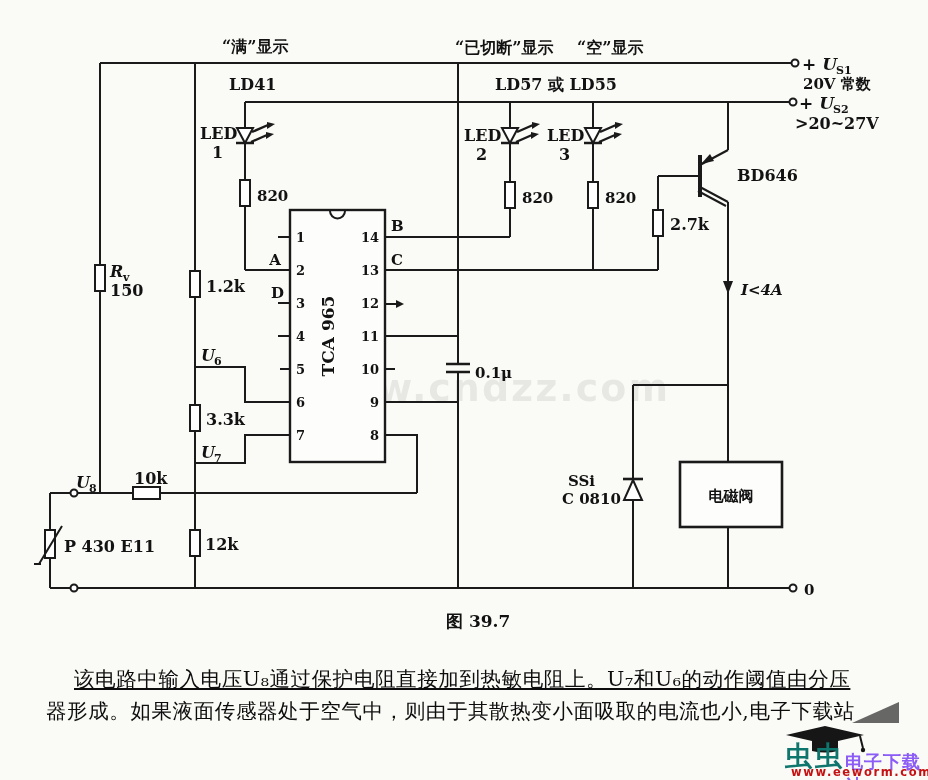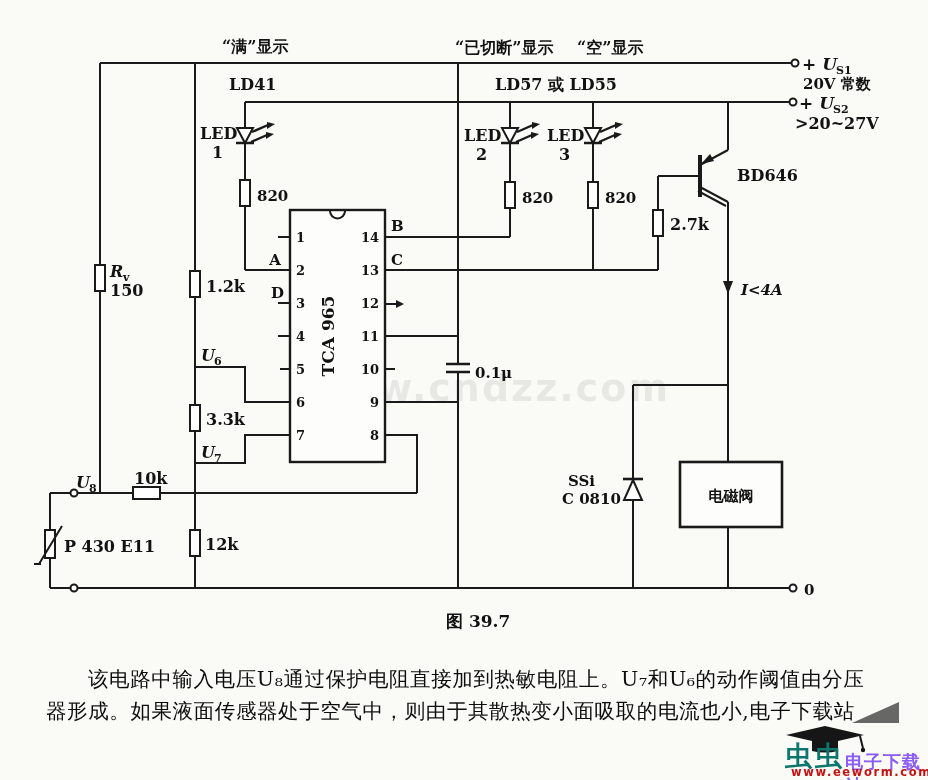--- a/index.html
+++ b/index.html
@@ -11,21 +11,21 @@
   svg text{fill:#121212;font-family:"DejaVu Serif","Liberation Serif",serif;font-weight:700;}
   .watermark{
     position:absolute;left:303px;top:366px;font-size:38px;letter-spacing:2px;
     color:#000;opacity:0.07;font-family:"DejaVu Sans","Liberation Sans",sans-serif;
     font-weight:700;pointer-events:none;
   }
   .para{
     position:absolute;white-space:nowrap;font-size:20.5px;letter-spacing:0.6px;
     color:#0d0d0d;font-family:"DejaVu Serif","Liberation Serif",serif;
   }
-  #para1{left:88px;top:665px;}
+  #para1{left:74px;top:665px;text-decoration:underline;}
   #para2{left:46px;top:697px;}
   .logo-brand{
     position:absolute;left:785px;top:738px;font-size:27px;font-weight:700;
     color:#0f766e;letter-spacing:3px;font-family:"DejaVu Serif",serif;
   }
   .logo-site{
     position:absolute;left:845px;top:750px;font-size:18px;font-weight:700;
     color:#8b5cf6;font-family:"DejaVu Sans",sans-serif;letter-spacing:1px;
   }
   .logo-url{

